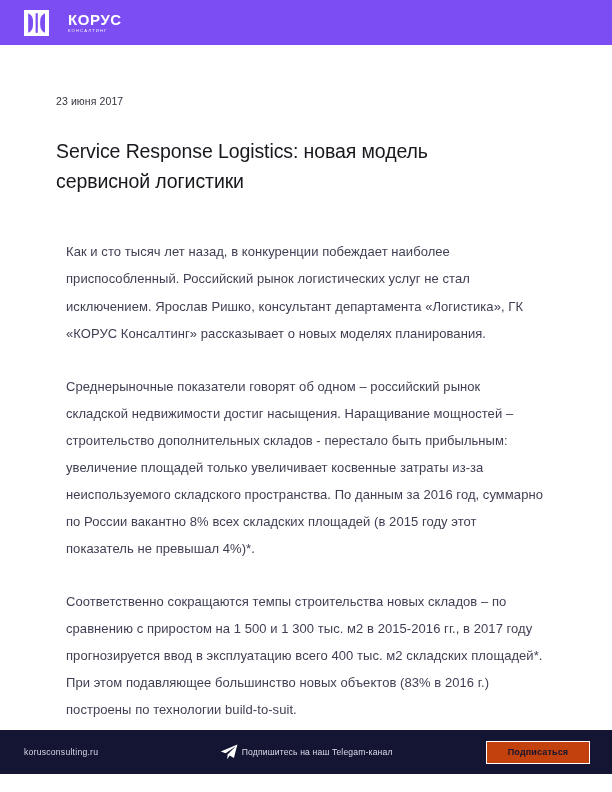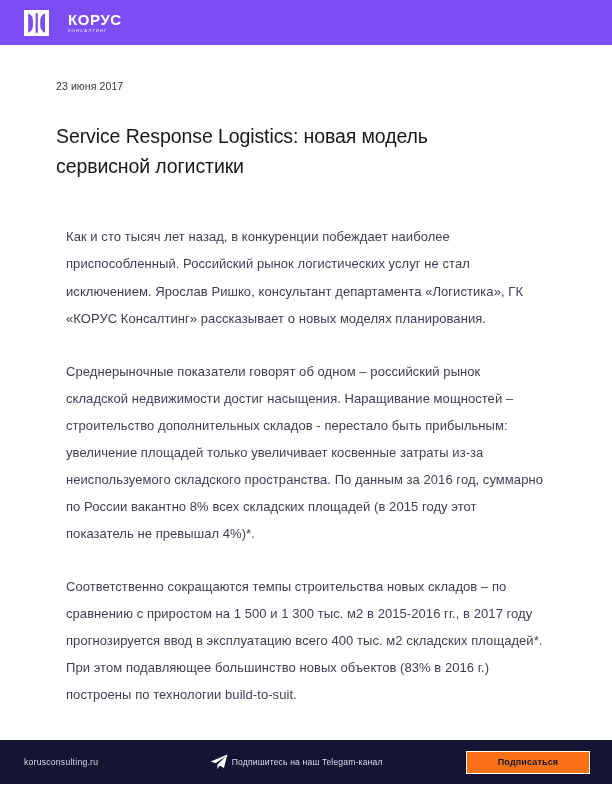--- a/index.html
+++ b/index.html
@@ -82,21 +82,21 @@
   .article {
     position: absolute;
     top: 45px;
     left: 0;
     width: 612px;
     height: 703px;
     box-sizing: border-box;
     padding: 0 56px 0 56px;
   }
   .date {
-    margin-top: 35px;
+    margin-top: 50px;
     font-size: 10.5px;
     color: #33333f;
     letter-spacing: 0.1px;
   }
   .page-title {
     margin: 0;
     margin-top: 29px;
     font-size: 19.5px;
     font-weight: normal;
     color: #17171d;
@@ -112,21 +112,21 @@
     line-height: 2.08;
     letter-spacing: 0.06px;
     max-width: 502px;
   }
   .para.first { margin-top: 42px; }
 
   
   .footer {
     position: absolute;
     left: 0;
-    bottom: 8px;
+    bottom: 18px;
     width: 612px;
     height: 44px;
     background: #141433;
     display: flex;
     align-items: center;
     box-sizing: border-box;
     padding: 0 22px 0 24px;
   }
   .footer-site {
     color: #d8d8e6;
@@ -149,23 +149,23 @@
     display: block;
   }
   .footer-cta-text {
     color: #dcdce9;
     font-size: 8.6px;
     letter-spacing: 0.15px;
     white-space: nowrap;
   }
   .footer-btn {
     flex: 0 0 auto;
-    width: 124px;
+    width: 104px;
     height: 23px;
-    background: #f97316;
+    background: #c2410c;
     border: 1px solid #ffffff;
     color: #15152f;
     font-family: "Liberation Sans", sans-serif;
     font-size: 9px;
     font-weight: bold;
     letter-spacing: 0.15px;
     text-align: center;
     line-height: 21px;
     cursor: pointer;
     box-sizing: border-box;

